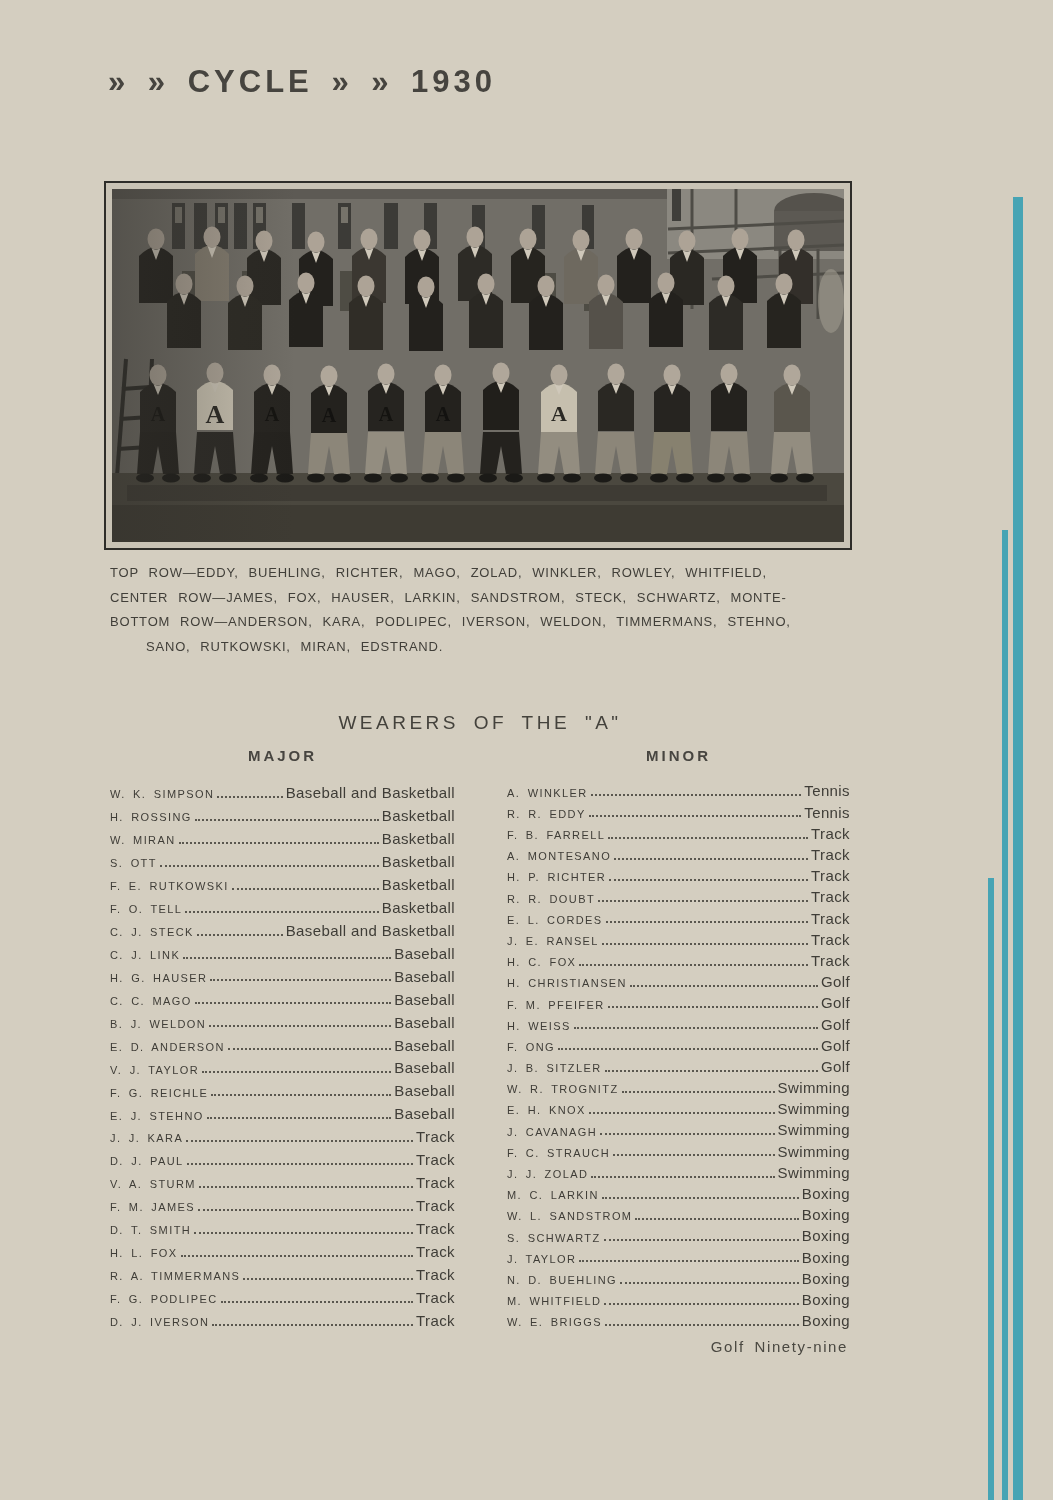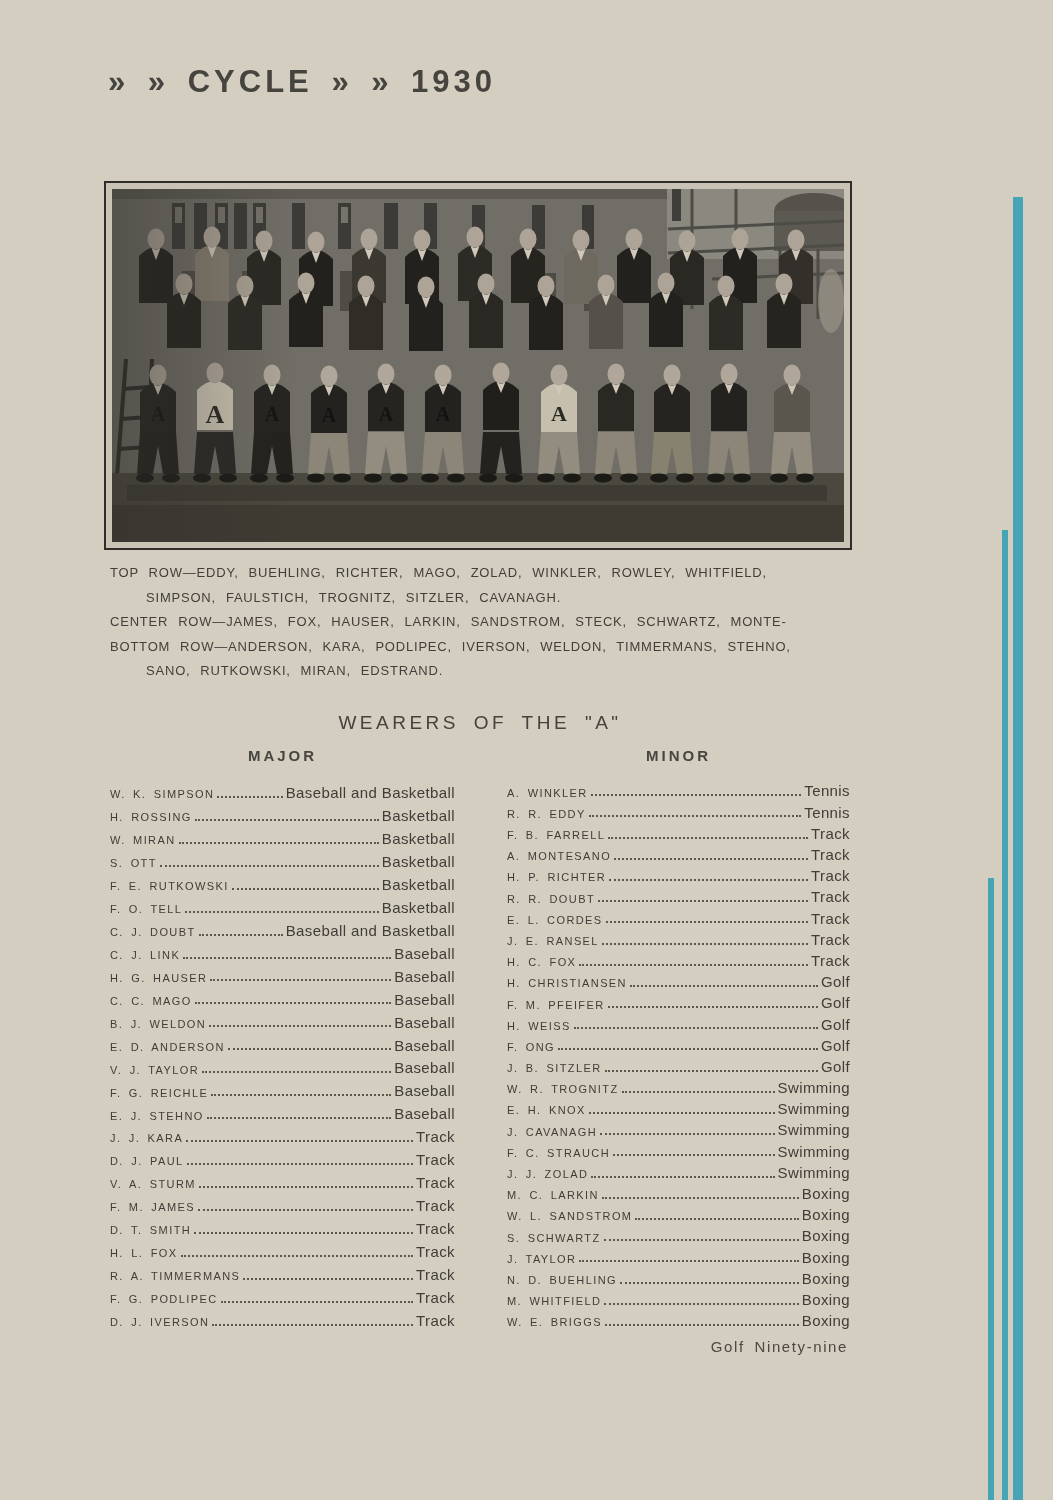--- a/index.html
+++ b/index.html
@@ -239,21 +239,20 @@
         </g>
         <rect x="0" y="0" width="732" height="353" fill="url(#gradL)"></rect>
       </svg>
     </div>
   </figure>
 
   <div class="caption">
 
       <div class="cap-line"><span>TOP ROW—EDDY, BUEHLING, RICHTER, MAGO, ZOLAD, WINKLER, ROWLEY, WHITFIELD,</span></div>
 
-      <div class="cap-line indent"><span>SIMPSON, FAULSTICH, TROGNITZ, SITZLER, CAVANAGH.</span></div>
 
       <div class="cap-line"><span>CENTER ROW—JAMES, FOX, HAUSER, LARKIN, SANDSTROM, STECK, SCHWARTZ, MONTE-</span></div>
 
       <div class="cap-line"><span>BOTTOM ROW—ANDERSON, KARA, PODLIPEC, IVERSON, WELDON, TIMMERMANS, STEHNO,</span></div>
 
       <div class="cap-line indent"><span>SANO, RUTKOWSKI, MIRAN, EDSTRAND.</span></div>
 
     </div>
 
   <h2 class="section-heading">WEARERS OF THE "A"</h2>
@@ -293,21 +292,21 @@
             <span class="sp">Basketball</span>
           </div>
 
           <div class="row">
             <span class="nm">F. O. TELL</span>
             <span class="leader"></span>
             <span class="sp">Basketball</span>
           </div>
 
           <div class="row">
-            <span class="nm">C. J. DOUBT</span>
+            <span class="nm">C. J. STECK</span>
             <span class="leader"></span>
             <span class="sp">Baseball and Basketball</span>
           </div>
 
           <div class="row">
             <span class="nm">C. J. LINK</span>
             <span class="leader"></span>
             <span class="sp">Baseball</span>
           </div>
 

